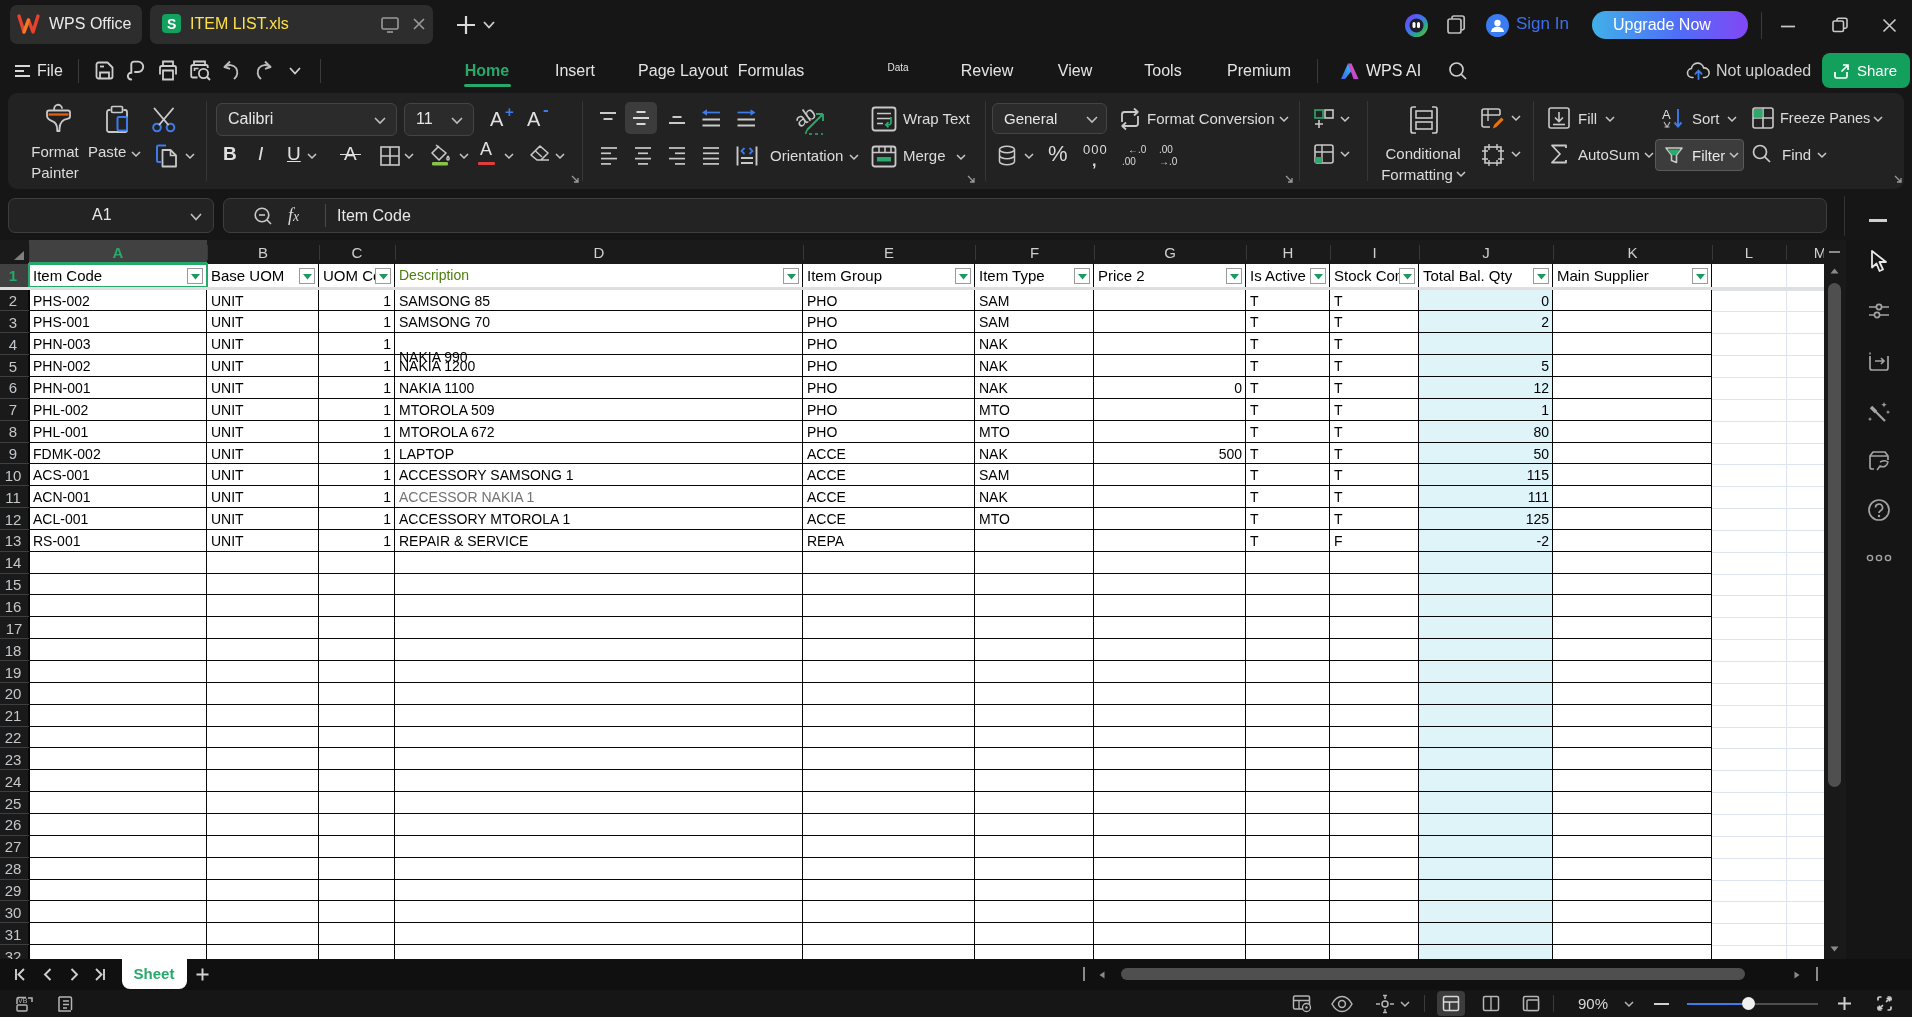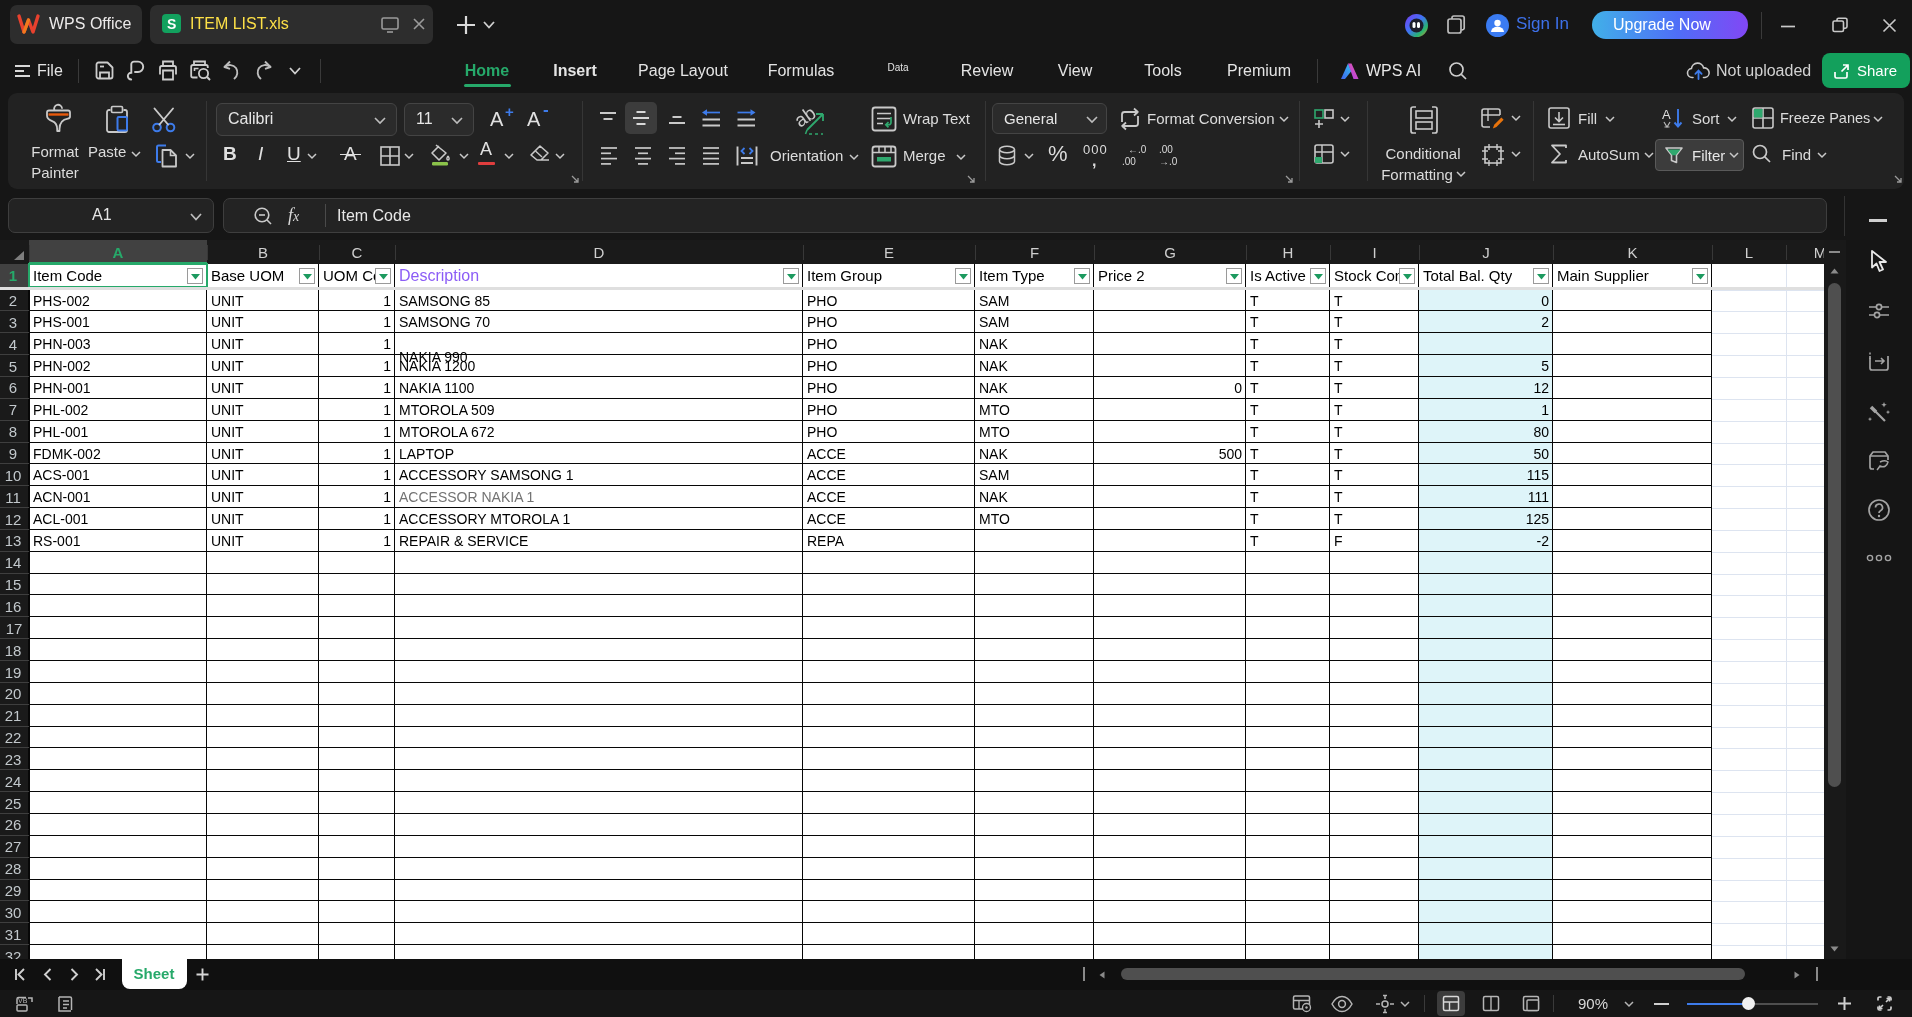--- a/index.html
+++ b/index.html
@@ -104,23 +104,23 @@
     </svg>
 <svg class="ab" style="left:252px;top:7px" width="23" height="23" viewBox="0 0 23 23">
 <path d="M13 2.5 L18.5 8 L13 9.8" stroke="#bdbdbd" stroke-width="1.9" fill="none" stroke-linejoin="round"></path>
 <path d="M18.2 7.8 A8 8 0 0 0 7 9 A8 8 0 0 0 8.5 19.5" stroke="#bdbdbd" stroke-width="1.9" fill="none" stroke-linecap="round"></path>
     </svg>
 <svg class="ab" style="left:287px;top:13px" width="16" height="12" viewBox="0 0 16 12">
 <path d="M3 3 L8 8.5 L13 3" stroke="#cfcfcf" stroke-width="1.8" fill="none"></path>
     </svg>
 <div class="ab" style="left:320px;top:7px;width:1px;height:24px;background:#3a3a3a"></div>
 <div class="txt" style="left:487px;top:10px;transform:translateX(-50%);font-size:16px;font-weight:bold;color:#26a96a">Home</div>
-<div class="txt" style="left:575px;top:10px;transform:translateX(-50%);font-size:16px;font-weight:bold;color:#e4e4e4">Insert</div>
+<div class="txt" style="left:575px;top:10px;transform:translateX(-50%);font-size:16px;font-weight:normal;color:#e4e4e4">Insert</div>
 <div class="txt" style="left:683px;top:10px;transform:translateX(-50%);font-size:16px;font-weight:normal;color:#e4e4e4">Page Layout</div>
-<div class="txt" style="left:801px;top:10px;transform:translateX(-50%);font-size:16px;font-weight:normal;color:#e4e4e4">Formulas</div>
+<div class="txt" style="left:771px;top:10px;transform:translateX(-50%);font-size:16px;font-weight:normal;color:#e4e4e4">Formulas</div>
 <div class="txt" style="left:898px;top:10px;transform:translateX(-50%);font-size:10px;font-weight:normal;color:#e4e4e4">Data</div>
 <div class="txt" style="left:987px;top:10px;transform:translateX(-50%);font-size:16px;font-weight:normal;color:#e4e4e4">Review</div>
 <div class="txt" style="left:1075px;top:10px;transform:translateX(-50%);font-size:16px;font-weight:normal;color:#e4e4e4">View</div>
 <div class="txt" style="left:1163px;top:10px;transform:translateX(-50%);font-size:16px;font-weight:normal;color:#e4e4e4">Tools</div>
 <div class="txt" style="left:1259px;top:10px;transform:translateX(-50%);font-size:16px;font-weight:normal;color:#e4e4e4">Premium</div>
 <div class="ab" style="left:464px;top:32px;width:47px;height:3px;border-radius:2px;background:#26a96a"></div>
 <div class="ab" style="left:1317px;top:7px;width:1px;height:24px;background:#3a3a3a"></div>
 <svg class="ab" style="left:1338px;top:8px" width="24" height="22" viewBox="0 0 24 22">
 <defs>
         <linearGradient id="ai1" x1="0" y1="1" x2="1" y2="0">
@@ -651,21 +651,21 @@
 <div class="txt" style="left:211px;top:27px;font-size:15px;color:#000;max-width:104px;overflow:hidden">Base UOM</div>
 <div class="ab" style="left:299px;top:28px;width:16px;height:16px;background:#fff;border:1px solid #9a9a9a"></div>
 <svg class="ab" style="left:303px;top:34px" width="9" height="6" viewBox="0 0 9 6">
       <path d="M0 0 H9 L4.5 5.5 Z" fill="#1c9a5f"></path>
     </svg>
 <div class="txt" style="left:323px;top:27px;font-size:15px;color:#000;max-width:68px;overflow:hidden">UOM Cc</div>
 <div class="ab" style="left:375px;top:28px;width:16px;height:16px;background:#fff;border:1px solid #9a9a9a"></div>
 <svg class="ab" style="left:379px;top:34px" width="9" height="6" viewBox="0 0 9 6">
       <path d="M0 0 H9 L4.5 5.5 Z" fill="#1c9a5f"></path>
     </svg>
-<div class="txt" style="left:399px;top:27px;font-size:16px;color:#8b5cf6;max-width:400px;overflow:hidden">Description</div>
+<div class="txt" style="left:399px;top:27px;font-size:14px;color:#4d7c0f;max-width:400px;overflow:hidden">Description</div>
 <div class="ab" style="left:783px;top:28px;width:16px;height:16px;background:#fff;border:1px solid #9a9a9a"></div>
 <svg class="ab" style="left:787px;top:34px" width="9" height="6" viewBox="0 0 9 6">
       <path d="M0 0 H9 L4.5 5.5 Z" fill="#1c9a5f"></path>
     </svg>
 <div class="txt" style="left:807px;top:27px;font-size:15px;color:#000;max-width:164px;overflow:hidden">Item Group</div>
 <div class="ab" style="left:955px;top:28px;width:16px;height:16px;background:#fff;border:1px solid #9a9a9a"></div>
 <svg class="ab" style="left:959px;top:34px" width="9" height="6" viewBox="0 0 9 6">
       <path d="M0 0 H9 L4.5 5.5 Z" fill="#1c9a5f"></path>
     </svg>
 <div class="txt" style="left:979px;top:27px;font-size:15px;color:#000;max-width:111px;overflow:hidden">Item Type</div>

